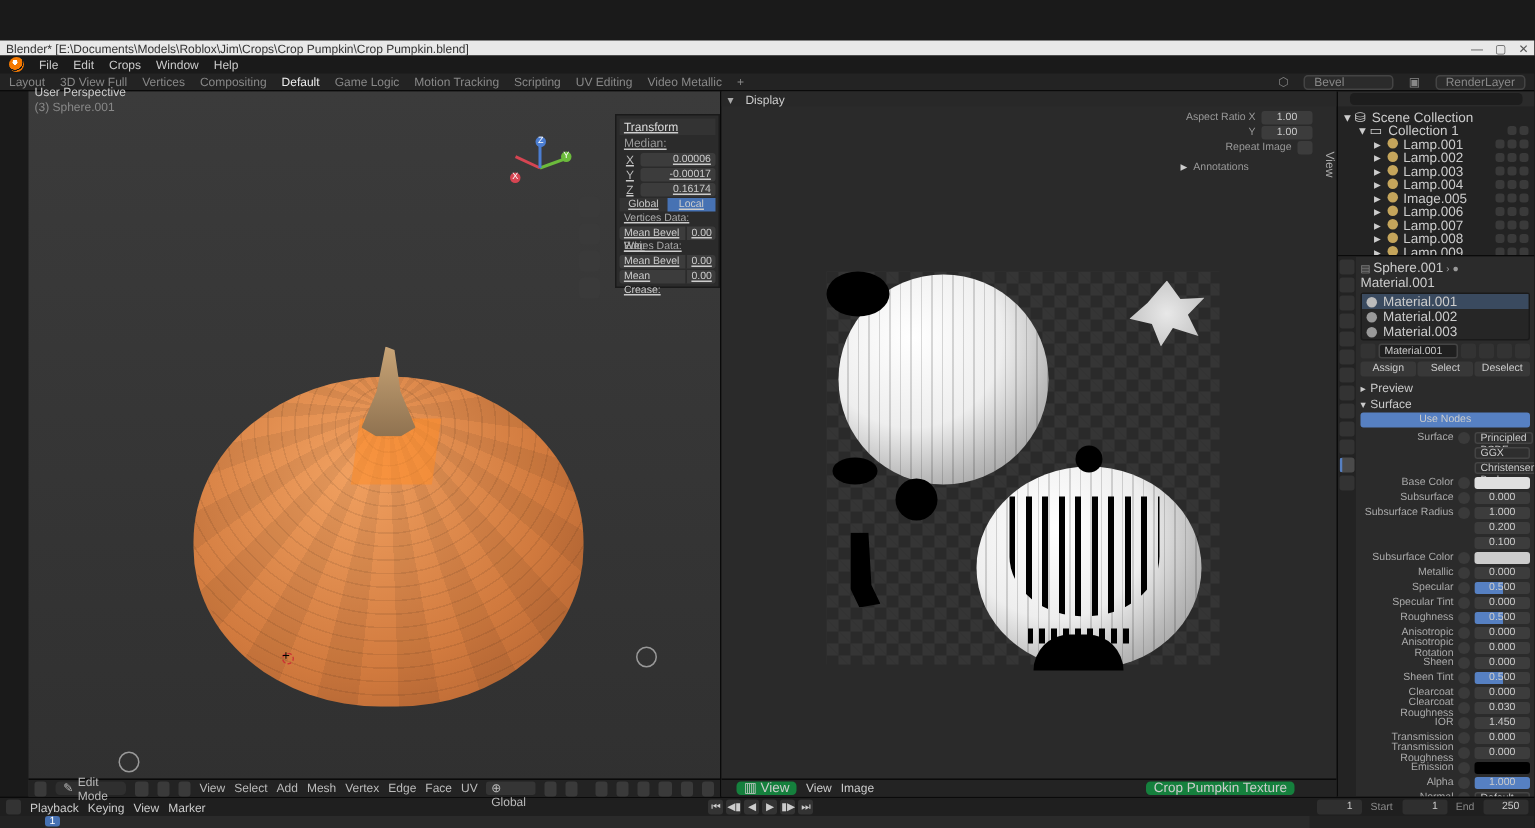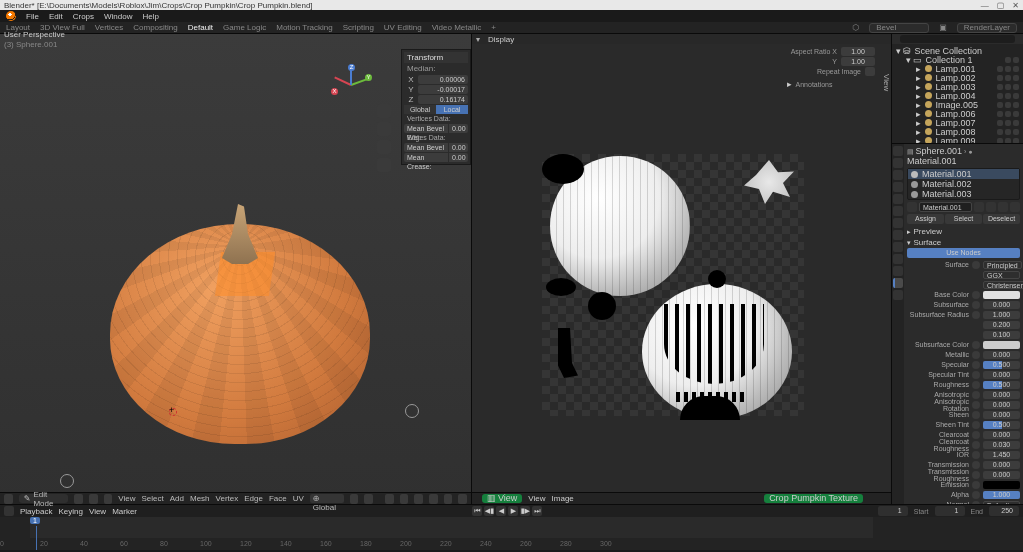--- a/index.html
+++ b/index.html
@@ -1,37 +1,37 @@
 <!DOCTYPE html>
 <html><head>
 <meta charset="utf-8">
 <style>
 * { margin: 0; padding: 0; box-sizing: border-box; font-family: sans-serif; font-size: 9px; color: #ccc; }
 body { background: #1a1a1a; width: 1023px; height: 552px; overflow: hidden; position: relative; }
 
 
-.titlebar { height: 10px; background: #e8e8e8; display: flex; align-items: center; padding: 0 4px; justify-content: space-between; }
+.titlebar { height: 10px; background: #e8e8e8; display: flex; align-items: center; padding: 0 4px; justify-content: space-between; margin-top: 27px; }
 .titlebar span { color: #333; font-size: 8px; }
 .win-controls { display: flex; gap: 8px; }
 .win-controls span { color: #555; font-size: 8px; cursor: default; }
 
 
 .menubar { height: 12px; background: #1a1a1a; display: flex; align-items: center; padding: 0 6px; gap: 10px; }
 .menubar .blender-icon { width: 10px; height: 10px; background: radial-gradient(circle at 40% 35%, #fff 18%, #f57900 20% 55%, #1a1a1a 57% 63%, #f57900 65% 82%, #1a1a1a 84%); border-radius: 50%; }
 .menubar a { color: #ccc; font-size: 8px; }
 
 
 .workspaces { height: 12px; background: #232323; display: flex; align-items: center; padding: 0 6px; gap: 8px; justify-content: space-between; border-bottom: 1px solid #0a0a0a; }
 .ws-left, .ws-right { display: flex; gap: 10px; align-items: center; }
 .ws-left span, .ws-right span { font-size: 8px; color: #888; }
 .ws-left .active { color: #eee; }
 .ws-right .scene-field { background: #2b2b2b; border: 1px solid #444; border-radius: 3px; padding: 0 6px; height: 10px; display: flex; align-items: center; font-size: 8px; min-width: 60px; }
 
 
-.main { display: flex; height: 470px; }
+.main { display: flex; height: 470px; padding-left: 19px; }
 .viewport3d { width: 472px; background: linear-gradient(#3b3b3b, #303030); position: relative; border-right: 1px solid #0a0a0a; }
 .image-editor { width: 420px; background: #2a2a2a; position: relative; border-right: 1px solid #0a0a0a; display: flex; flex-direction: column; }
 .right-col { width: 131px; display: flex; flex-direction: column; }
 
 
 .vp-header { position: absolute; top: 0; left: 0; right: 0; height: 10px; display: flex; align-items: center; padding: 0 4px; }
 .vp-header span { font-size: 8px; color: #ccc; }
 .vp-header .sub { color: #888; }
 
 .axis-gizmo { position: absolute; top: 30px; right: 100px; width: 40px; height: 40px; }
@@ -55,21 +55,21 @@
 .pumpkin-selected-face { position: absolute; left: 108px; top: 48px; width: 54px; height: 44px; background: rgba(255,140,40,0.55); transform: skewX(-8deg); }
 .stem { position: absolute; left: 110px; top: 0px; width: 40px; height: 60px; background: linear-gradient(#c8a476, #8f7250); clip-path: polygon(45% 0, 60% 4%, 70% 50%, 95% 90%, 70% 100%, 30% 100%, 5% 90%, 30% 50%); }
 .cursor3d { position: absolute; left: 165px; top: 370px; width: 16px; height: 16px; }
 .cursor3d::before { content:""; position: absolute; inset: 4px; border: 1px dashed #c33; border-radius: 50%; }
 .cursor3d::after { content:"+"; position: absolute; left: 4px; top: 1px; color: #000; font-size: 9px; }
 .empty { position: absolute; width: 14px; height: 14px; border: 1px solid #999; border-radius: 50%; }
 .empty.e1 { left: 60px; top: 440px; }
 .empty.e2 { left: 405px; top: 370px; }
 
 
-.npanel { position: absolute; top: 15px; right: 0; width: 70px; background: #2b2b2b; border: 1px solid #1a1a1a; padding: 2px; }
+.npanel { position: absolute; top: 15px; right: 0; width: 70px; background: #2b2b2b; border: 1px solid #1a1a1a; padding: 2px; text-decoration: underline; }
 .npanel .hdr { background: #333; padding: 1px 3px; font-size: 8px; color: #ddd; }
 .npanel .grp-label { color: #999; font-size: 8px; padding: 1px 3px; }
 .npanel .row { display: flex; align-items: center; margin-top: 1px; }
 .npanel .row .lbl { width: 14px; font-size: 8px; text-align: center; color: #bbb; }
 .npanel .row .val { flex: 1; background: #3c3c3c; border-radius: 2px; text-align: right; padding: 0 3px; font-size: 7px; height: 9px; line-height: 9px; }
 .npanel .space-row { display: flex; margin-top: 1px; }
 .npanel .space-row div { flex: 1; text-align: center; font-size: 7px; height: 9px; line-height: 9px; background: #333; }
 .npanel .space-row .local { background: #4772b3; }
 .npanel .sub-hdr { color: #aaa; font-size: 7px; padding: 1px 3px; }
 .npanel .wide { display: flex; margin-top: 1px; }

